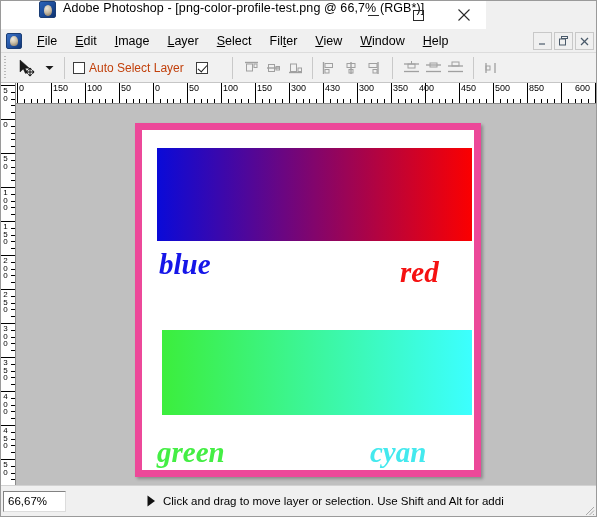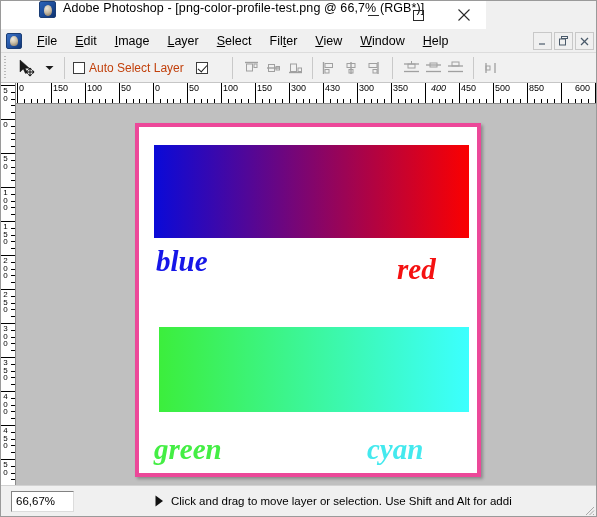--- a/index.html
+++ b/index.html
@@ -262,21 +262,21 @@
     left: 15px; top: 103px;
     width: 580px; height: 383px;
     background: #c0c0c0;
     overflow: hidden;
   }
   #canvas-shadow {
     position: absolute;
     left: 119px; top: 19px;
     width: 346px; height: 354px;
     background: #ffffff;
-    border: 4px solid #ec4899;
+    border: 7px solid #ec4899;
     box-shadow: 2px 2px 3px rgba(0,0,0,0.28);
   }
   #grad-rb {
     position: absolute;
     left: 15px; top: 18px;
     width: 315px; height: 93px;
   }
   #grad-gc {
     position: absolute;
     left: 20px; top: 200px;
@@ -300,21 +300,21 @@
     position: absolute;
     left: 0; bottom: 0;
     width: 595px; height: 31px;
     background: #f0f0f0;
     border-top: 1px solid #d2d2d2;
     display: flex;
     align-items: center;
   }
   #zoom-field {
     width: 63px; height: 21px;
-    margin-left: 10px;
+    margin-left: 2px;
     background: #ffffff;
     border: 1px solid #828282;
     border-right-color: #dcdcdc;
     border-bottom-color: #dcdcdc;
     display: flex;
     align-items: center;
     padding-left: 4px;
     font-size: 11.5px;
     color: #000;
     flex: 0 0 auto;
@@ -636,21 +636,21 @@
       <div class="tick" style="left: 355.6px; height: 4px;"></div>
       <div class="tick" style="left: 362.4px; height: 4px;"></div>
       <div class="tick" style="left: 369.2px; height: 4px;"></div>
       <div class="tick" style="left: 376px; height: 20px;"></div>
       <div class="lbl" style="left: 378px;">350</div>
       <div class="tick" style="left: 382.8px; height: 4px;"></div>
       <div class="tick" style="left: 389.6px; height: 4px;"></div>
       <div class="tick" style="left: 396.4px; height: 4px;"></div>
       <div class="tick" style="left: 403.2px; height: 4px;"></div>
       <div class="tick" style="left: 410px; height: 20px;"></div>
-      <div class="lbl" style="left: 416px; font-style: italic;">400</div>
+      <div class="lbl" style="left: 404px;">400</div>
       <div class="tick" style="left: 416.8px; height: 4px;"></div>
       <div class="tick" style="left: 423.6px; height: 4px;"></div>
       <div class="tick" style="left: 430.4px; height: 4px;"></div>
       <div class="tick" style="left: 437.2px; height: 4px;"></div>
       <div class="tick" style="left: 444px; height: 20px;"></div>
       <div class="lbl" style="left: 446px;">450</div>
       <div class="tick" style="left: 450.8px; height: 4px;"></div>
       <div class="tick" style="left: 457.6px; height: 4px;"></div>
       <div class="tick" style="left: 464.4px; height: 4px;"></div>
       <div class="tick" style="left: 471.2px; height: 4px;"></div>

